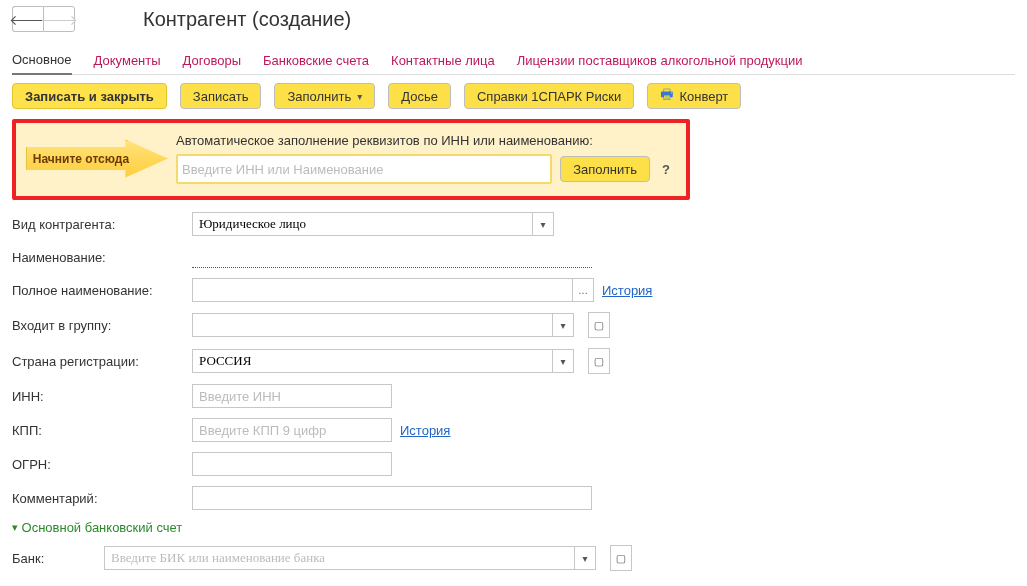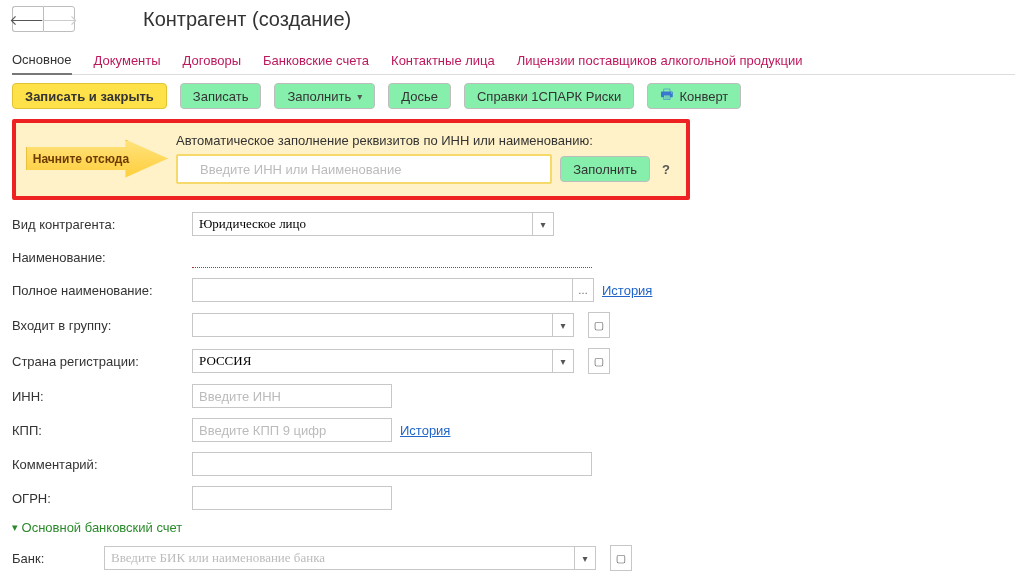--- a/index.html
+++ b/index.html
@@ -32,21 +32,21 @@
     padding: 6px 0; margin-right: 22px; font-size: 13px;
     cursor: pointer;
   }
   .tab.active { color: #333; border-bottom: 2px solid #777; margin-bottom: -1px; }
   .tab.link { color: #be185d; }
 
   
   .toolbar { display: flex; align-items: center; gap: 13px; margin-bottom: 10px; }
   .btn {
     height: 26px; padding: 0 12px; border: 1px solid #bdbdbd;
-    background: #86efac; border-radius: 4px; cursor: pointer;
+    background: #fde047; border-radius: 4px; cursor: pointer;
     display: inline-flex; align-items: center; gap: 6px; font-size: 13px;
     color: #333;
   }
   .btn.yellow { background: #ffe14a; border-color: #e0c431; font-weight: bold; }
   .btn .caret-down { font-size: 10px; color: #555; }
   .btn .printer-icon { color: #3a78d0; font-size: 14px; }
 
   
   .callout {
     border: 4px solid #e22; background: #fff2c8; border-radius: 2px;
@@ -65,21 +65,21 @@
   }
   .start-arrow-text {
     position: relative; z-index: 1; font-weight: bold; font-size: 12px;
     color: #6d3a00; padding-right: 30px;
   }
   .callout-body { flex: 1; }
   .callout-label { font-size: 13px; color: #333; margin-bottom: 6px; }
   .callout-row { display: flex; align-items: center; gap: 8px; }
   .callout-row input {
     flex: 1; height: 26px; border: 2px solid #f5d96a; background: #fff;
-    padding: 0 22px; font-size: 13px; outline: none; border-radius: 2px;
+    padding: 0 4px; font-size: 13px; outline: none; border-radius: 2px;
   }
   .callout-row input::placeholder { color: #bbb; }
   .help-q {
     width: 16px; color: #555; font-weight: bold; cursor: pointer;
     text-align: center;
   }
 
   
   .form-row { display: flex; align-items: center; margin-bottom: 10px; }
   .form-label { width: 180px; font-size: 13px; color: #333; }
@@ -250,30 +250,30 @@
 
     <div class="form-row">
       <div class="form-label">КПП:</div>
       <div class="field-wrap">
         <input class="input w200" placeholder="Введите КПП 9 цифр" style="">
         <span class="link-hist">История</span>
       </div>
     </div>
 
     <div class="form-row">
+      <div class="form-label">ОГРН:</div>
+      <div class="field-wrap">
+        <input class="input w200" value="" style="">
+      </div>
+    </div>
+
+    <div class="form-row">
       <div class="form-label">Комментарий:</div>
       <div class="field-wrap">
         <input class="input w400" value="" style="">
-      </div>
-    </div>
-
-    <div class="form-row">
-      <div class="form-label">ОГРН:</div>
-      <div class="field-wrap">
-        <input class="input w200" value="" style="">
       </div>
     </div>
 
     <div class="section-header">
       <span class="chev">▾</span>
       <span>Основной банковский счет</span>
     </div>
 
     <div class="form-row">
       <div class="form-label bank">Банк:</div>

